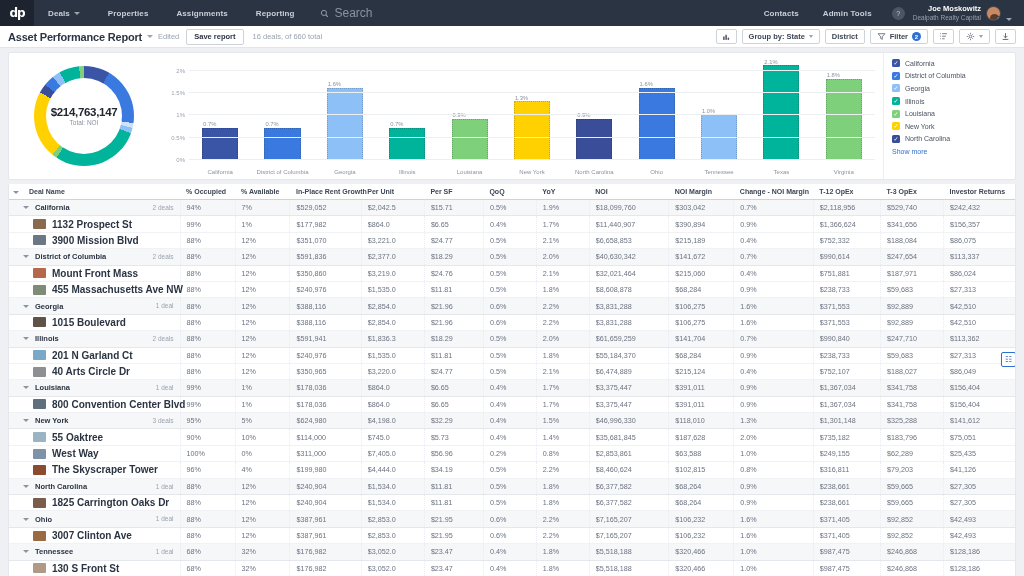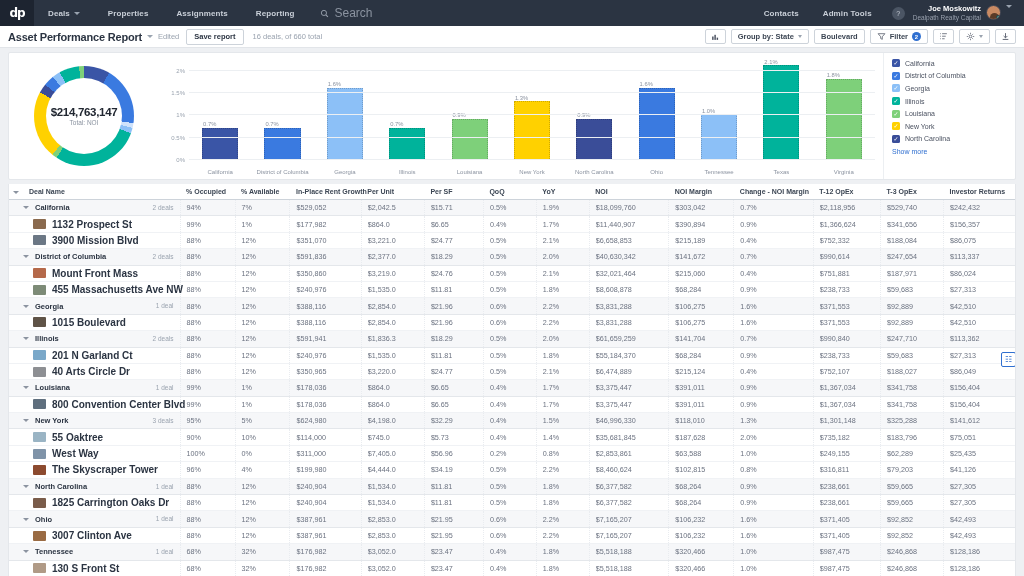--- a/index.html
+++ b/index.html
@@ -29,21 +29,21 @@
   .caret { width:0;height:0;border-left:3px solid transparent;border-right:3px solid transparent;border-top:3px solid #9aa3af;}
   .nav-search { display:flex;align-items:center;gap:5px;padding-left:12px;}
   .nav-search .ph { color:#8b93a0; font-size:12px; }
   .spacer { flex:1; }
   .nav-right { display:flex; align-items:center; height:26px; padding-right:8px; gap:0; }
   .nav-right .nav-item { padding:0 12px; }
   .help-circle {
     width:13px;height:13px;border-radius:50%;background:#4b5564;color:#c9cfd8;
     font-size:7px;display:flex;align-items:center;justify-content:center;margin:0 8px;cursor:pointer;
   }
-  .user-block { display:flex;align-items:flex-start;gap:5px;cursor:pointer;padding-right:4px;}
+  .user-block { display:flex;align-items:flex-end;gap:5px;cursor:pointer;padding-right:4px;}
   .user-text { text-align:right; line-height:1.15; }
   .user-name { color:#fff;font-size:7.5px;font-weight:700;}
   .user-org { color:#98a0ad;font-size:6.5px;}
   .avatar {
     width:15px;height:15px;border-radius:50%;
     background:#c98a63; position:relative; overflow:hidden; flex:none;
     border:1px solid #3a4252;
   }
   .avatar::after{content:"";position:absolute;left:3px;top:7px;width:9px;height:9px;border-radius:50% 50% 0 0;background:#5a3b28;}
   .avatar-dot{position:absolute;right:-1px;bottom:-1px;width:5px;height:5px;border-radius:50%;background:#2fc4c4;border:1px solid #2b3442;z-index:3;}
@@ -202,21 +202,21 @@
           <rect x="2" y="8" width="2.6" height="6" fill="#4a5160"></rect>
           <rect x="6" y="5" width="2.6" height="9" fill="#4a5160"></rect>
           <rect x="10" y="10" width="2.6" height="4" fill="#4a5160"></rect>
         </svg>
     </div>
     <div class="tb-btn">
       <span>Group by: State</span>
       <i class="tb-caret"></i>
     </div>
     <div class="tb-btn">
-      <span>Boulevard</span>
+      <span>District</span>
     </div>
     <div class="tb-btn">
       <svg class="ico" viewBox="0 0 16 16">
           <path d="M2 3h12l-4.6 5.4V13L6.6 11.6V8.4z" fill="none" stroke="#4a5160" stroke-width="1.3"></path>
         </svg>
       <span>Filter</span>
       <span class="badge">2</span>
     </div>
     <div class="tb-btn icon-only">
       <svg class="ico" viewBox="0 0 16 16">

